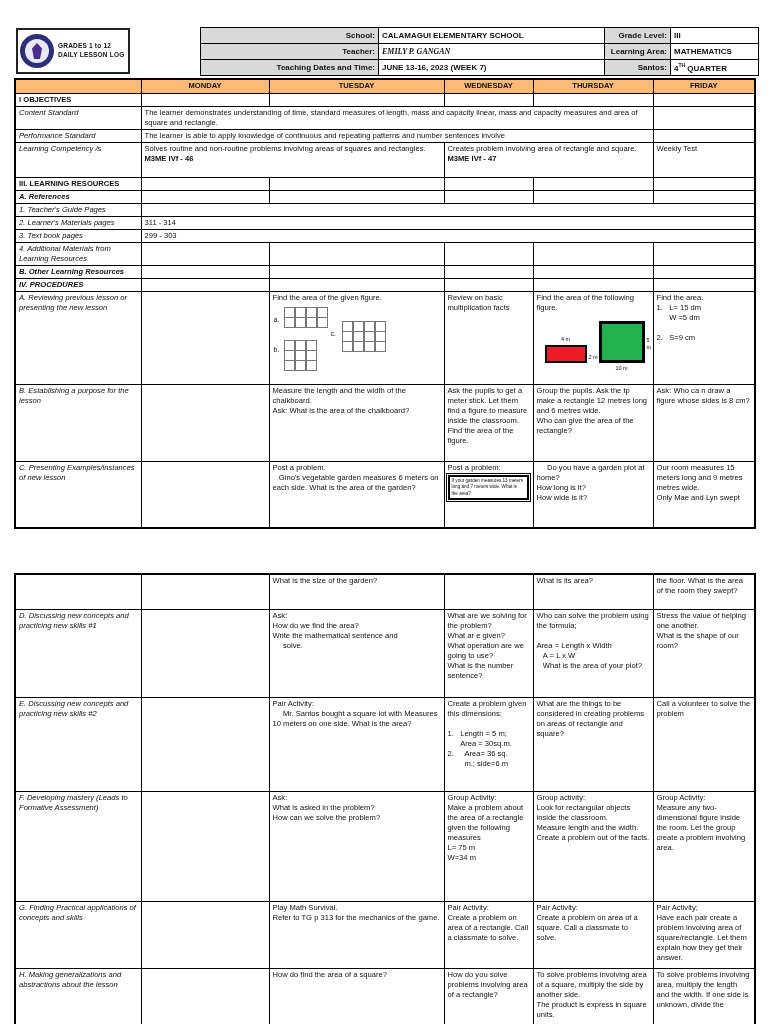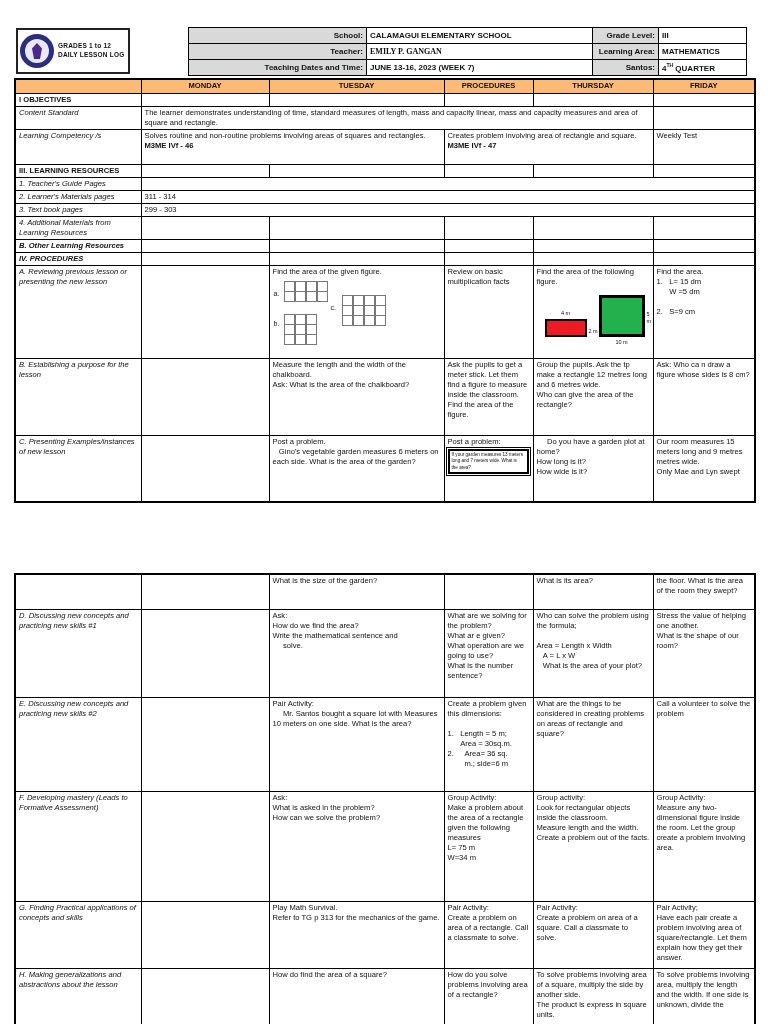--- a/index.html
+++ b/index.html
@@ -10,25 +10,25 @@
   
   #logo-box { left:16px; top:28px; width:114px; height:46px; border:2px solid #222;
               display:flex; align-items:center; gap:4px; padding:2px; background:#fff; }
   .seal { width:34px; height:34px; border-radius:50%; background:#2b2e7d;
           display:flex; align-items:center; justify-content:center; flex:0 0 auto; }
   .seal-inner { width:24px; height:24px; border-radius:50%; background:#e9e9f6;
           display:flex; align-items:center; justify-content:center; }
   .seal-core { width:10px; height:16px; background:#4a2a8a; clip-path:polygon(50% 0,100% 35%,80% 100%,20% 100%,0 35%); }
   .logo-text { font-size:6.5px; font-weight:bold; line-height:1.35; letter-spacing:.2px; }
 
-  #info-table { left:188px; top:27px; width:558px; border-collapse:collapse; table-layout:fixed; }
+  #info-table { left:200px; top:27px; width:558px; border-collapse:collapse; table-layout:fixed; }
   #info-table td { border:1px solid #000; height:16px; padding:0 3px; font-size:8px; font-weight:bold;
                    overflow:hidden; white-space:nowrap; }
   #info-table .lbl { background:#d9d9d9; text-align:right; }
-  .teacher-val { font-family:"Liberation Serif", serif; }
+  .teacher-val { font-style:italic; font-family:"Liberation Serif", serif; }
   sup { font-size:5px; }
 
   
   table.dll { border-collapse:collapse; table-layout:fixed; width:740px; background:#fff; }
   table.dll td { border:1px solid #000; vertical-align:top; padding:1px 3px;
                  font-size:7.6px; line-height:1.32; overflow:hidden; }
   table.dll { border:2px solid #000; }
   col.c-label{width:126px;} col.c-mon{width:128px;} col.c-tue{width:175px;}
   col.c-wed{width:89px;} col.c-thu{width:120px;} col.c-fri{width:102px;}
   .dayhdr { background:#fdba74; font-weight:bold; text-align:center; font-size:8.6px; padding:1px 0; }
@@ -110,40 +110,45 @@
       <col class="c-wed">
       <col class="c-thu">
       <col class="c-fri">
     </colgroup>
 
   <tbody>
       <tr style="height:14px">
     <td class="dayhdr"></td>
     <td class="dayhdr">MONDAY</td>
     <td class="dayhdr">TUESDAY</td>
-    <td class="dayhdr">PROCEDURES</td>
+    <td class="dayhdr">WEDNESDAY</td>
     <td class="dayhdr">THURSDAY</td>
     <td class="dayhdr">FRIDAY</td>
   </tr>
 
   <tr style="height:11px">
     <td class="b">I OBJECTIVES</td>
     <td></td>
         <td></td>
     <td></td>
         <td></td>
     <td></td>
   </tr>
 
   <tr style="height:23px">
     <td class="i">Content Standard</td>
     <td colspan="4">The learner demonstrates understanding of time, standard measures of length, mass and capacity linear, mass and capacity measures and area of square and rectangle.</td>
     <td></td>
   </tr>
 
+  <tr style="height:11px">
+    <td class="i">Performance Standard</td>
+    <td colspan="4">The learner is able to apply knowledge of continuous and repeating patterns and number sentences involve</td>
+    <td></td>
+  </tr>
 
   <tr style="height:35px">
     <td class="i">Learning Competency /s</td>
     <td colspan="2">
       <div>Solves routine and non-routine problems involving areas of squares and rectangles.</div>
       <div class="code">M3ME IVf - 46</div>
     </td>
     <td colspan="2" class="ctr">
       <div>Creates problem involving area of rectangle and square.</div>
       <div class="code">M3ME IVf - 47</div>
@@ -154,20 +159,28 @@
 
   <tr style="height:11px">
     <td class="b">III. LEARNING RESOURCES</td>
     <td></td>
         <td></td>
     <td></td>
         <td></td>
     <td></td>
   </tr>
 
+  <tr style="height:11px">
+    <td class="bi">A. References</td>
+    <td></td>
+        <td></td>
+    <td></td>
+        <td></td>
+    <td></td>
+  </tr>
 
   <tr style="height:11px">
     <td class="i">1. Teacher's Guide Pages</td>
     <td colspan="5"></td>
   </tr>
 
   <tr style="height:11px">
     <td class="i">2. Learner's Materials pages</td>
     <td colspan="5" class="ctr">311 - 314</td>
   </tr>

